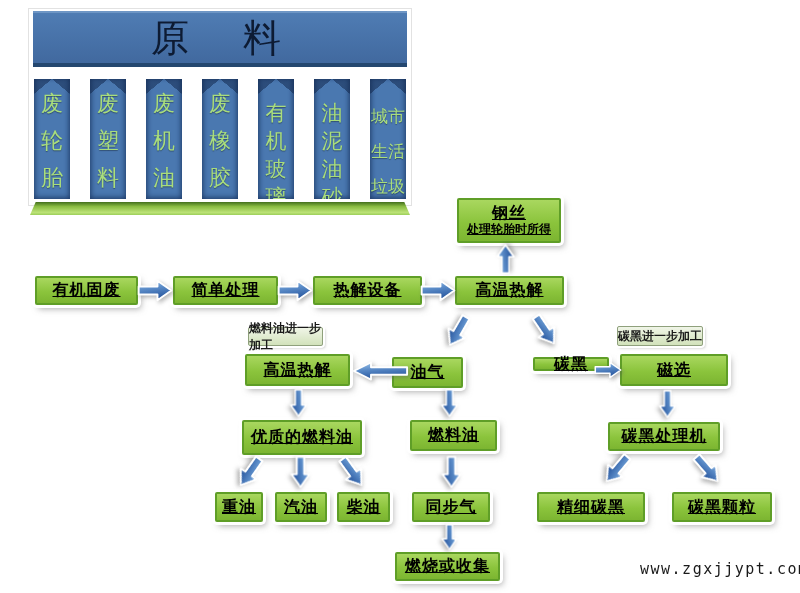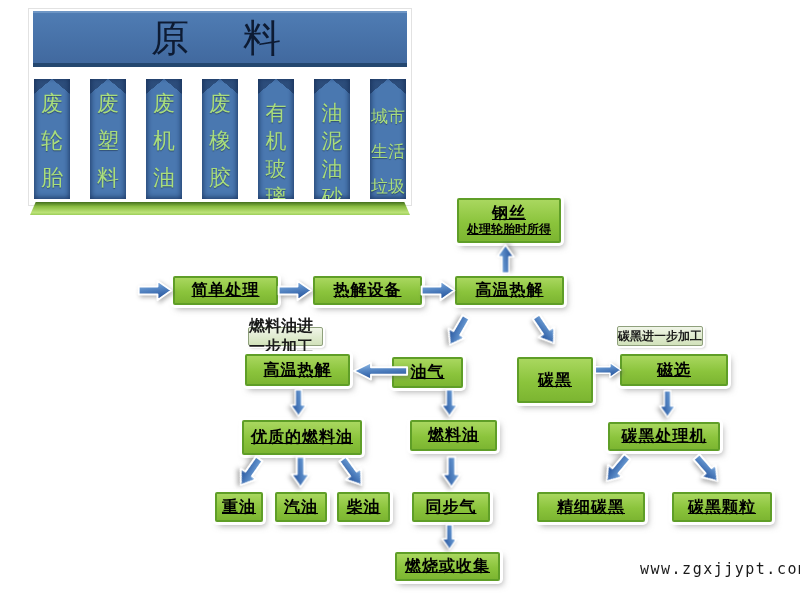--- a/index.html
+++ b/index.html
@@ -126,44 +126,47 @@
       </div>
     </div>
     <div class="panel-bar"></div>
   </div>
 
   <div class="node" style="left:457px;top:198px;width:104px;height:45px">
     <span>钢丝</span>
     <span class="note">处理轮胎时所得</span>
   </div>
 
+  <div class="node" style="left:35px;top:276px;width:103px;height:29px">
+    <span>有机固废</span>
+  </div>
   <div class="node" style="left:313px;top:276px;width:109px;height:29px">
     <span>热解设备</span>
   </div>
   <div class="node" style="left:173px;top:276px;width:105px;height:29px">
     <span>简单处理</span>
   </div>
   <div class="node" style="left:455px;top:276px;width:109px;height:29px">
     <span>高温热解</span>
   </div>
 
-  <div class="tag" style="left:248px;top:327px;width:75px;height:19px;font-size:16px">
+  <div class="tag" style="left:248px;top:327px;width:75px;height:19px;font-size:12px">
     <span>燃料油进一步加工</span>
   </div>
   <div class="tag" style="left:617px;top:326px;width:86px;height:20px;font-size:12px">
     <span>碳黑进一步加工</span>
   </div>
 
   <div class="node" style="left:245px;top:354px;width:105px;height:32px">
     <span>高温热解</span>
   </div>
   <div class="node" style="left:392px;top:357px;width:71px;height:31px">
     <span>油气</span>
   </div>
-  <div class="node" style="left:517px;top:357px;width:76px;height:46px">
+  <div class="node" style="left:533px;top:357px;width:76px;height:14px">
     <span>碳黑</span>
   </div>
   <div class="node" style="left:620px;top:354px;width:108px;height:32px">
     <span>磁选</span>
   </div>
 
   <div class="node" style="left:242px;top:420px;width:120px;height:35px">
     <span>优质的燃料油</span>
   </div>
   <div class="node" style="left:410px;top:420px;width:87px;height:31px">

